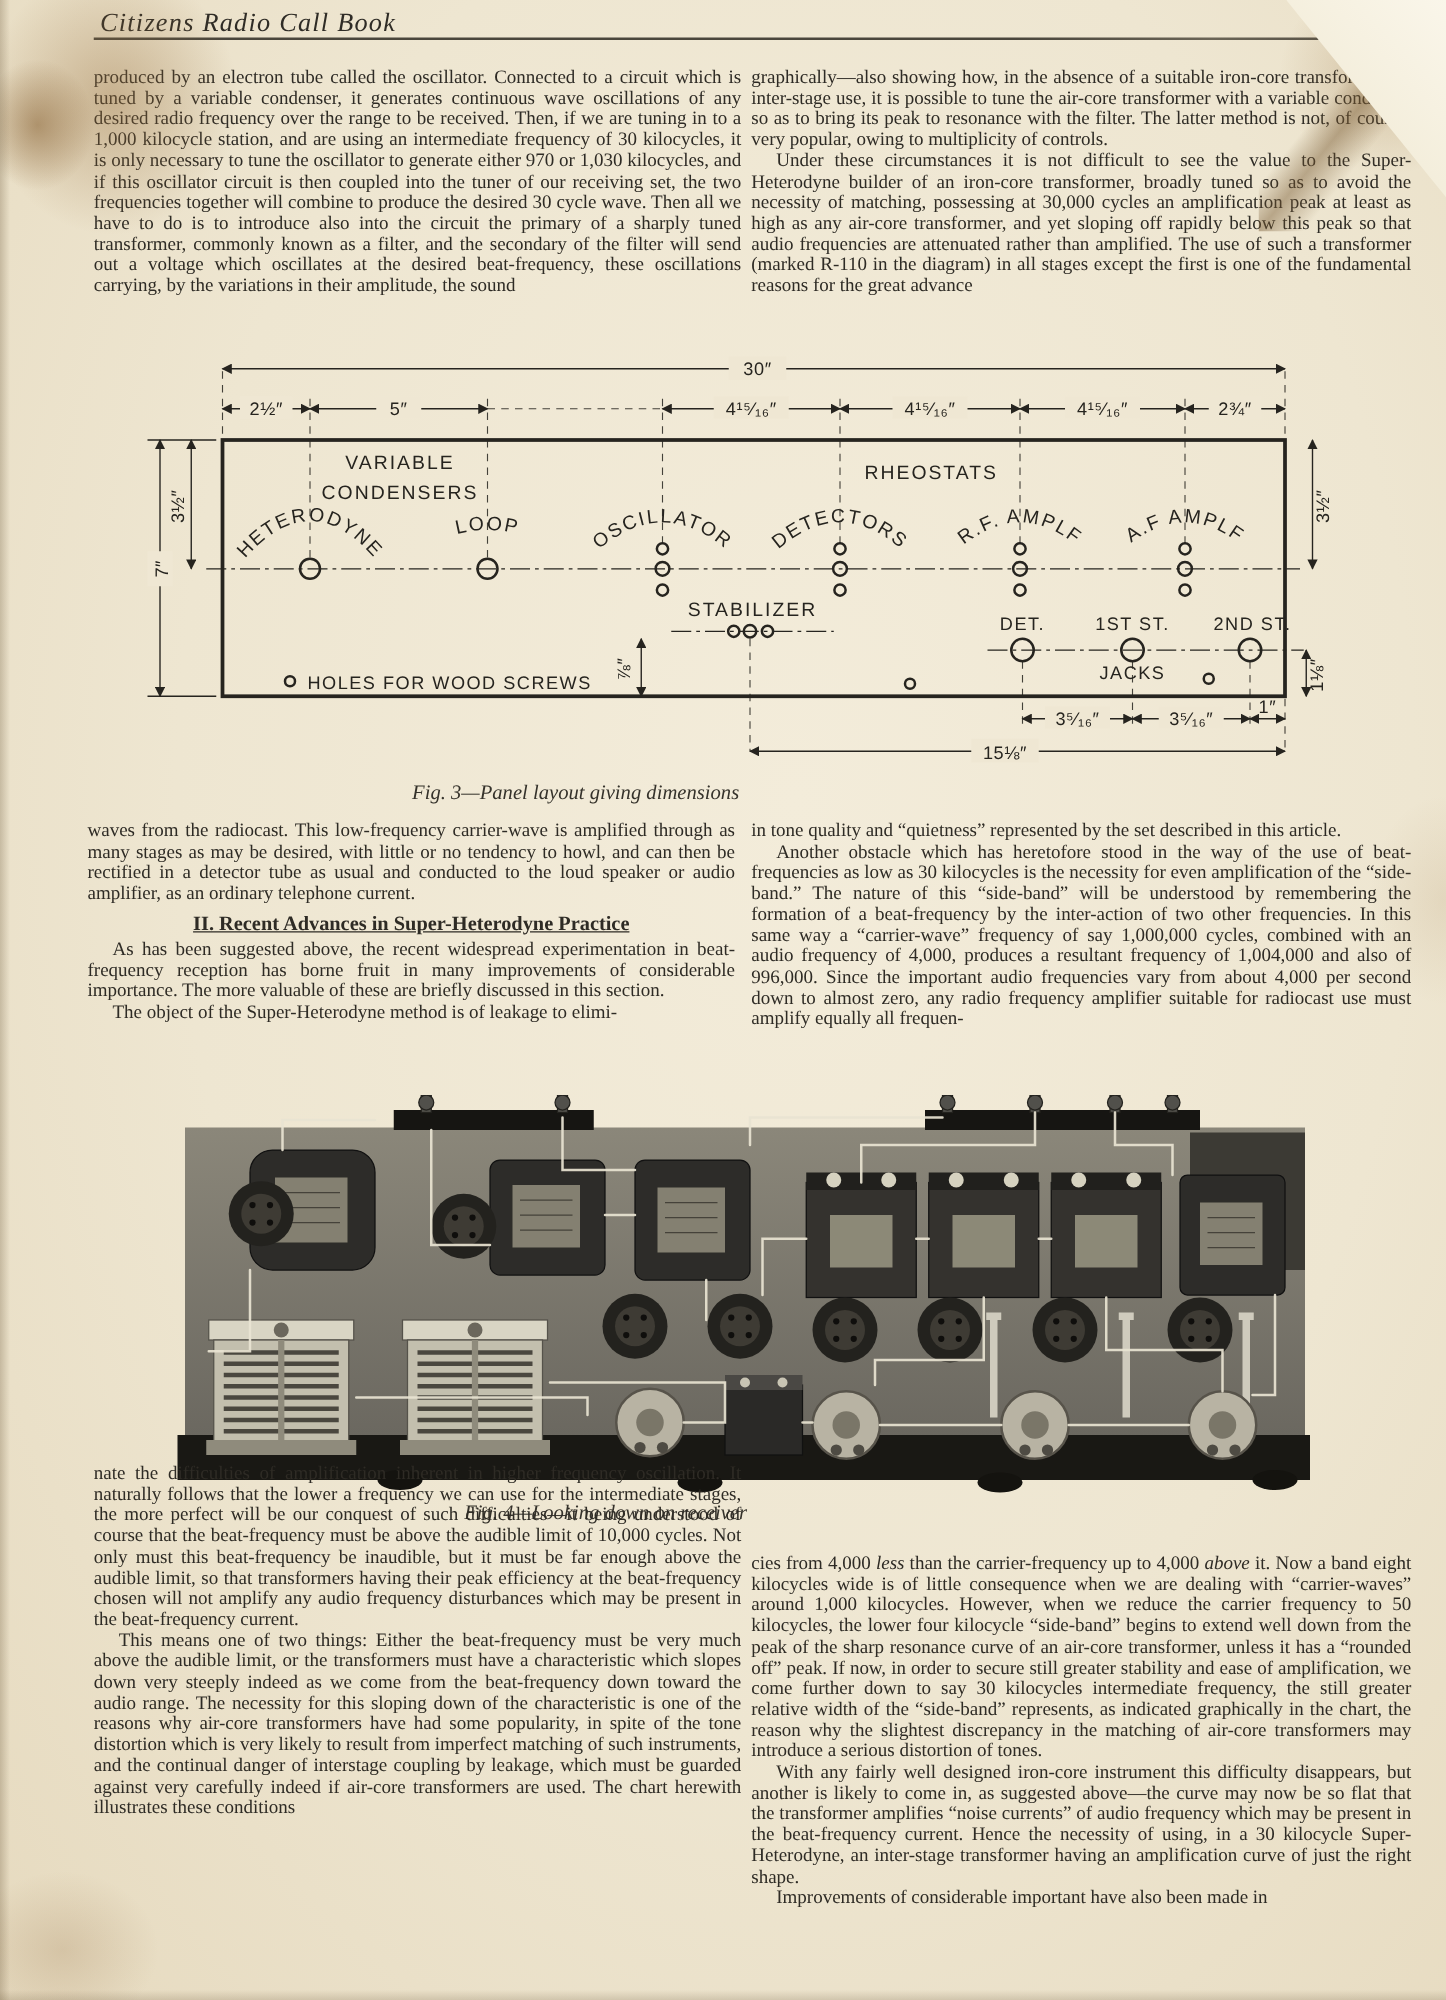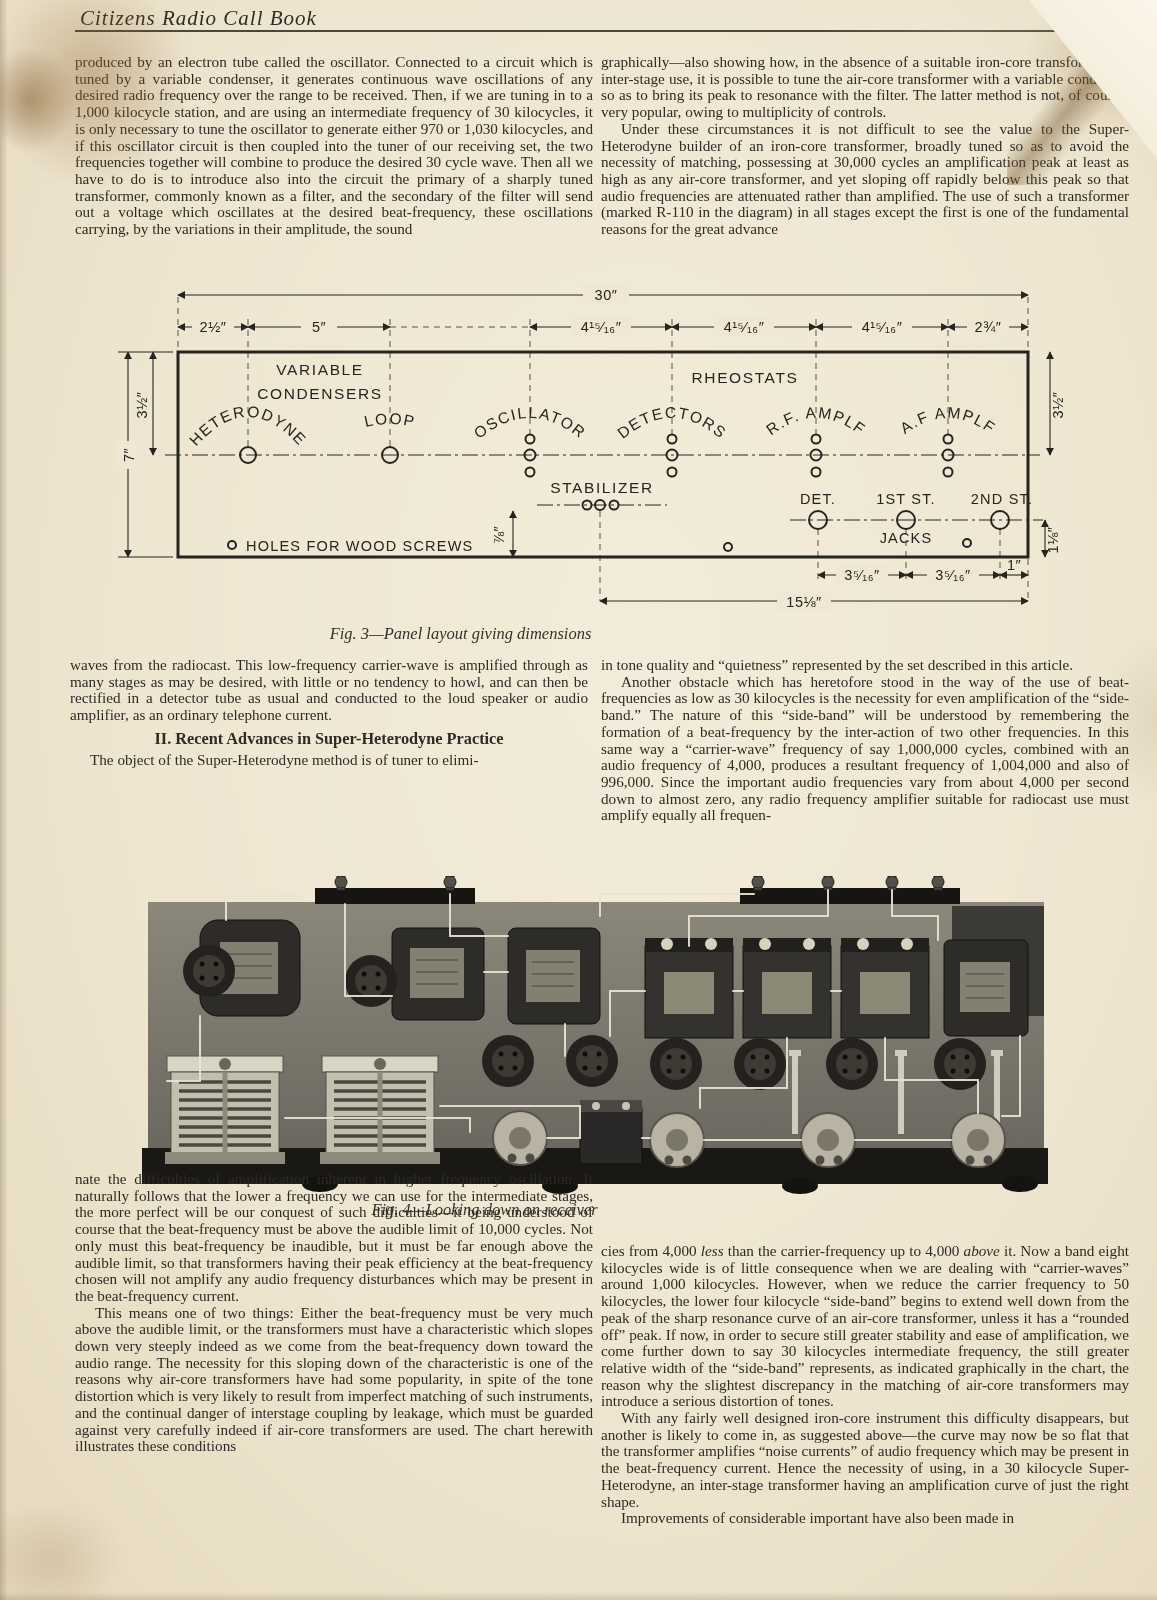--- a/index.html
+++ b/index.html
@@ -5,21 +5,21 @@
   html,body{margin:0;padding:0;background:#d8d0bd;}
   #page{position:relative;width:1157px;height:1600px;overflow:hidden;
     background:radial-gradient(ellipse at 55% 40%, #f3ecda 0%, #eee6d1 55%, #e6dabf 100%);
     font-family:"Liberation Serif",serif;color:#2e2b25;}
   .abs{position:absolute;}
   #masthead{top:6px;left:80px;font-style:italic;font-size:21px;letter-spacing:1px;color:#2f2c26;}
   #mastrule{top:30px;left:75px;width:1052px;height:2px;background:linear-gradient(to right,#4a463c 70%, #6a6456 85%, #4a463c);}
   .col{width:518px;font-size:15.2px;line-height:16.7px;text-align:justify;}
   .col p{margin:0;}
   .col p.ind{text-indent:20px;}
-  .sec-head{font-weight:bold;font-size:16.3px;text-align:center;margin:6px 0 4px 0;line-height:18px;}
+  .sec-head{font-weight:bold;font-size:16.3px;text-align:center;margin:6px 0 4px 0;line-height:18px;text-decoration:underline;}
   .figcap{left:0;width:921px;text-align:center;font-style:italic;font-size:16.5px;color:#35322b;}
   
   .dg{font-family:"Liberation Sans",sans-serif;font-size:15.5px;letter-spacing:1.6px;fill:#26241f;}
   .dgs{font-family:"Liberation Sans",sans-serif;font-size:14.5px;letter-spacing:1.2px;fill:#26241f;}
   .dim{font-family:"Liberation Sans",sans-serif;font-size:14.5px;letter-spacing:.5px;fill:#26241f;}
   .dline{stroke:#26241f;stroke-width:1.1;fill:none;}
   .xline{stroke:#26241f;stroke-width:.9;fill:none;stroke-dasharray:6 5;opacity:.85;}
   .cline{stroke:#26241f;stroke-width:1;fill:none;stroke-dasharray:16 4 3 4;}
   .hole{stroke:#26241f;stroke-width:2;fill:none;}
   .lbg{fill:#efe7d3;}
@@ -199,21 +199,22 @@
       <rect class="lbg" x="672" y="308" width="54" height="19"></rect>
       <text class="dim" x="699" y="324" text-anchor="middle">15⅛″</text>
     </g>
   </svg>
 
   <div class="abs figcap" style="top:624px;">Fig. 3—Panel layout giving dimensions</div>
 
   <div class="abs col" style="top:657px;left:70px;">
     <p>waves from the radiocast.  This low-frequency carrier-wave is amplified through as many stages as may be desired, with little or no tendency to howl, and can then be rectified in a detector tube as usual and conducted to the loud speaker or audio amplifier, as an ordinary telephone current.</p>
     <div class="sec-head">II.  Recent Advances in Super-Heterodyne Practice</div>
-    <p class="ind">The object of the Super-Heterodyne method is of tuner to elimi-</p>
+    <p class="ind">As has been suggested above, the recent widespread experimentation in beat-frequency reception has borne fruit in many improvements of considerable importance.  The more valuable of these are briefly discussed in this section.</p>
+    <p class="ind">The object of the Super-Heterodyne method is of leakage to elimi-</p>
   </div>
   <div class="abs col" style="top:657px;left:601px;width:528px;">
     <p>in tone quality and “quietness” represented by the set described in this article.</p>
     <p class="ind">Another obstacle which has heretofore stood in the way of the use of beat-frequencies as low as 30 kilocycles is the necessity for even amplification of the “side-band.”  The nature of this “side-band” will be understood by remembering the formation of a beat-frequency by the inter-action of two other frequencies.  In this same way a “carrier-wave” frequency of say 1,000,000 cycles, combined with an audio frequency of 4,000, produces a resultant frequency of 1,004,000 and also of 996,000.  Since the important audio frequencies vary from about 4,000 per second down to almost zero, any radio frequency amplifier suitable for radiocast use must amplify equally all frequen-</p>
   </div>
 
   <svg class="abs" style="top:876px;left:140px;" width="912" height="320" viewBox="0 0 912 320">
     <defs>
       <linearGradient id="board" x1="0" y1="0" x2="0" y2="1">
         <stop offset="0" stop-color="#8b877a"></stop>

